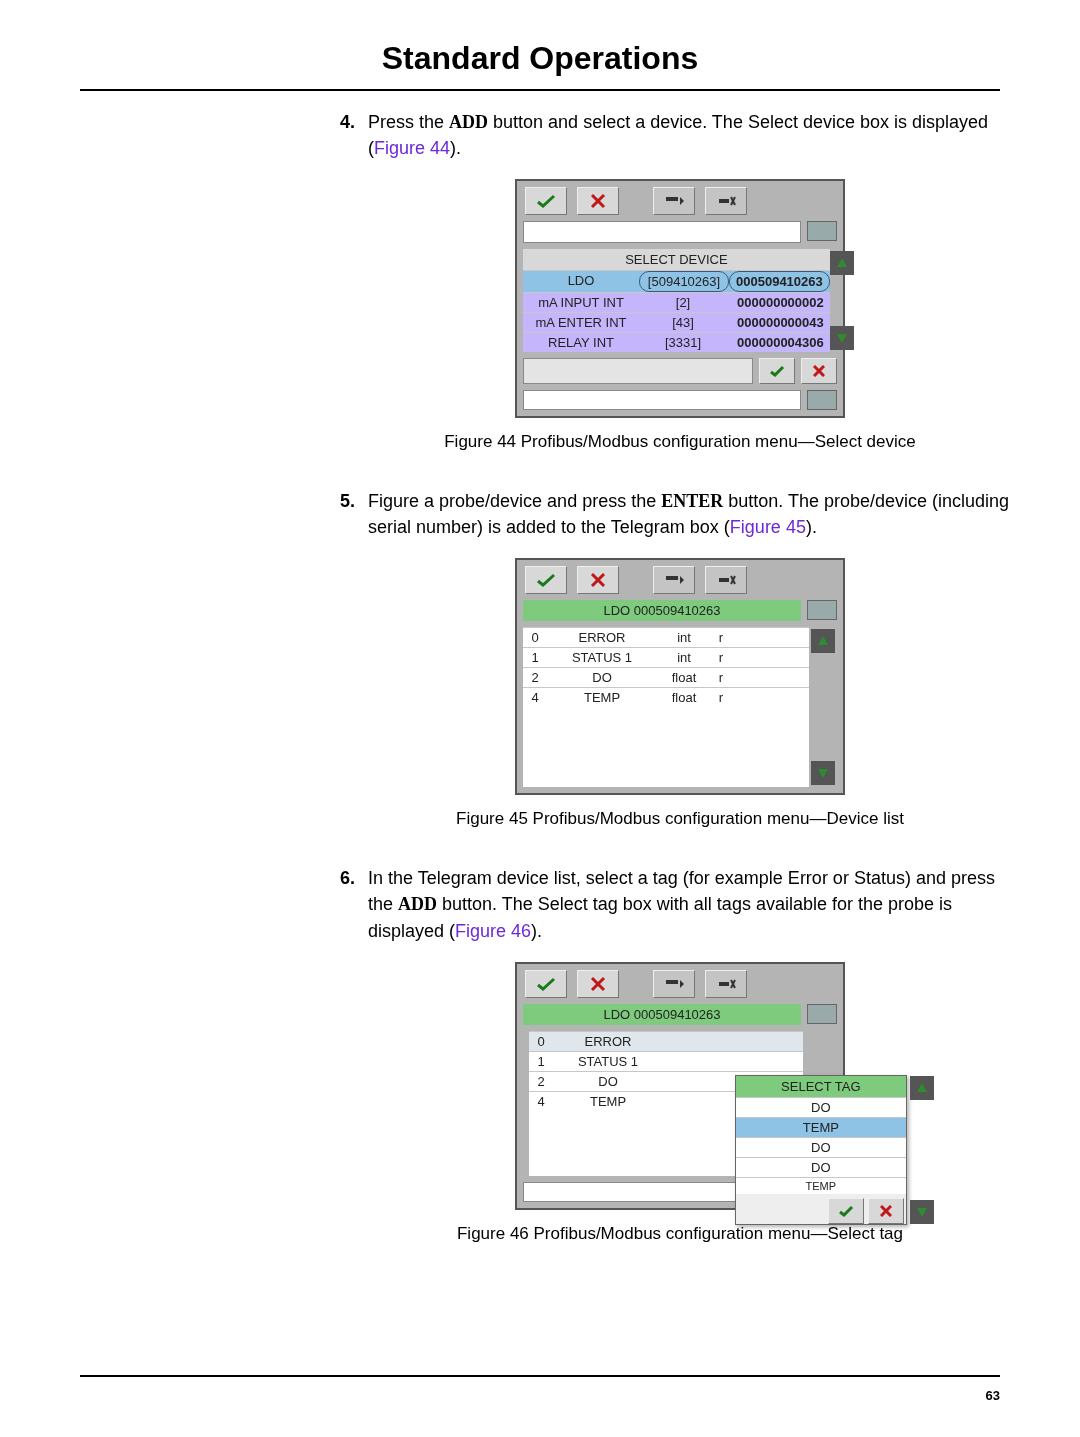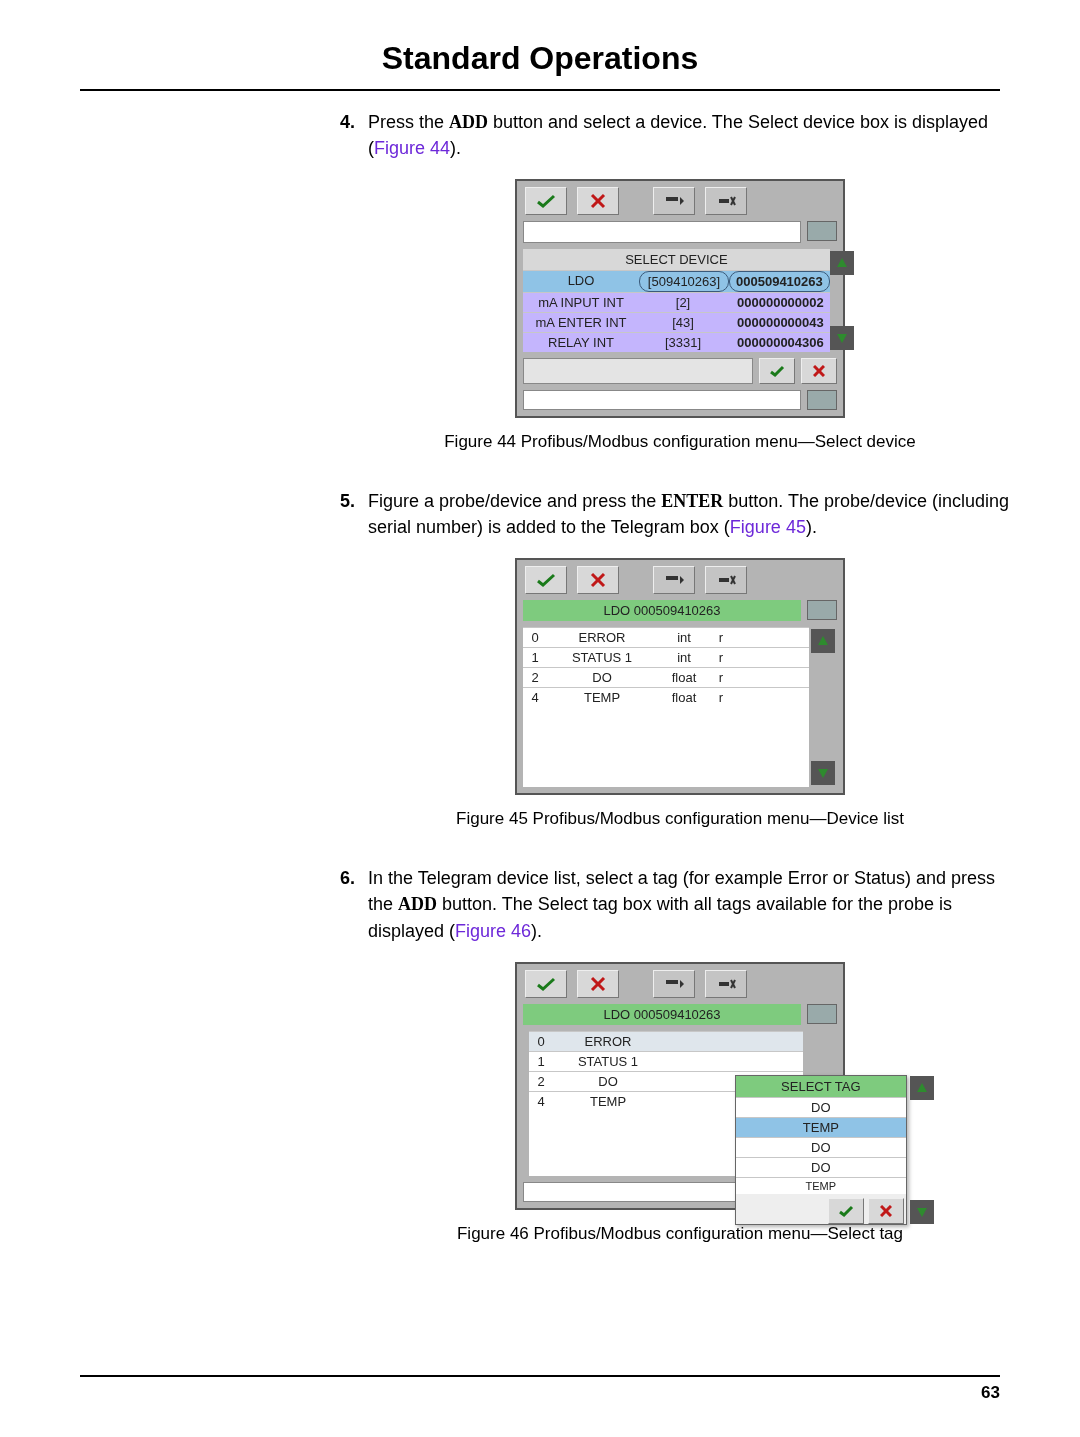--- a/index.html
+++ b/index.html
@@ -49,21 +49,21 @@
   .listbox45{flex:1;background:#fff;}
   .list-blank{flex:1;background:#fff;}
   
   .tag-popup{position:absolute;left:56%;top:44px;width:170px;background:#eee;border:1px solid #666;box-shadow:2px 2px 4px rgba(0,0,0,.3);margin-left:36px;}
   .tag-popup .tag-head{background:#7ecb7e;padding:3px 6px;}
   .tag-row{background:#fff;padding:2px 8px;border-top:1px solid #c7c7c7;}
   .tag-row.sel{background:#8fc3e6;}
   .tag-scroll{position:absolute;right:-28px;top:0;height:100%;display:flex;flex-direction:column;justify-content:space-between;}
   .fig46-wrap{position:relative;}
   .ok-cancel-under{display:flex;gap:4px;justify-content:flex-end;margin-top:4px;padding-right:2px;}
-  .page-num{position:absolute;bottom:34px;right:80px;font-weight:bold;font-size:17px;}
+  .page-num{position:absolute;bottom:34px;right:80px;font-weight:bold;font-size:13px;}
   hr.bottom-rule{border:none;border-top:2px solid #000;margin:0;position:absolute;bottom:60px;left:80px;right:80px;}
 </style>
 </head>
 <body>
 
 <div class="page">
   <div class="section-title">Standard Operations</div>
   <hr class="rule">
 
   <div class="content-col">

